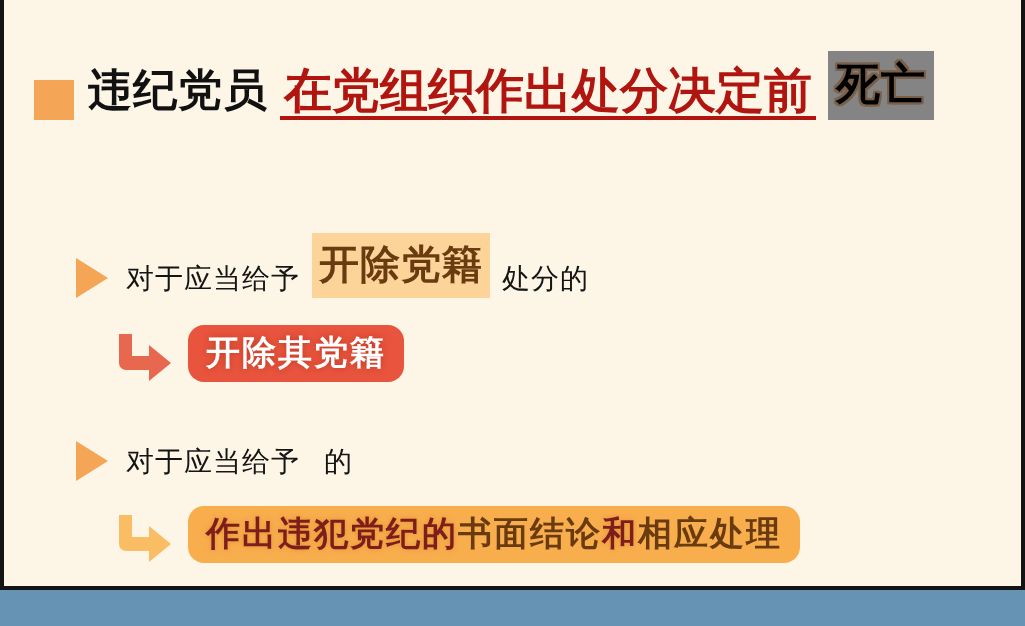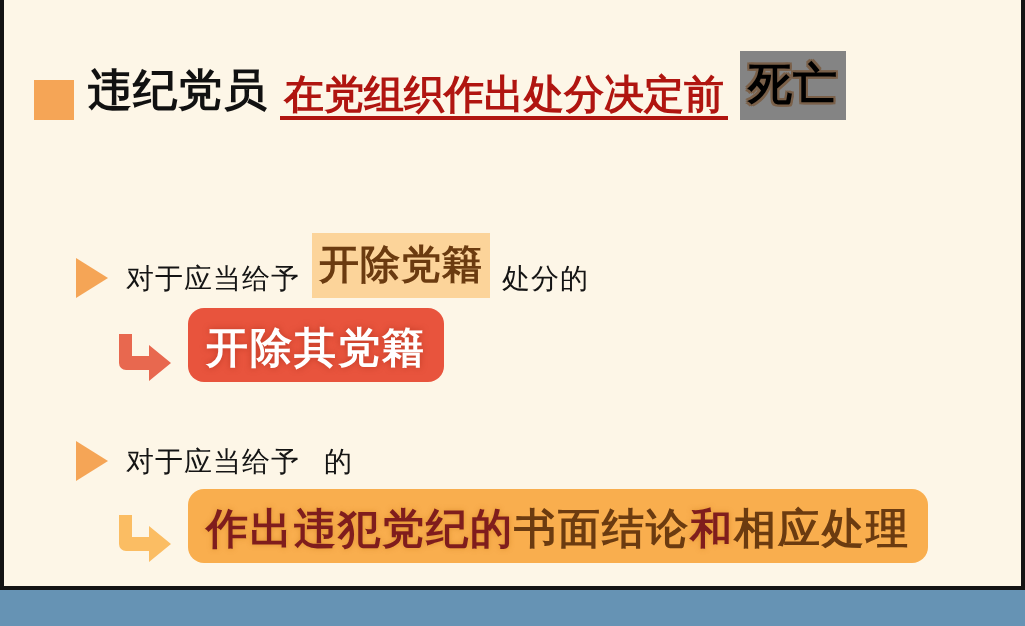--- a/index.html
+++ b/index.html
@@ -55,21 +55,21 @@
     margin-right: 14px;
     flex: 0 0 auto;
   }
   .plain {
     font-size: 44px;
     font-weight: 700;
     color: #111111;
     letter-spacing: 1px;
   }
   .red-ul {
-    font-size: 40px;
+    font-size: 48px;
     font-weight: 900;
     color: #b01510;
     letter-spacing: 0px;
     border-bottom: 4px solid #b01510;
     padding: 0 4px 2px 4px;
     line-height: 1.0;
   }
   .gray-hl {
     font-size: 44px;
     font-weight: 900;
@@ -115,22 +115,22 @@
   }
 
   
   #line4 { left: 112px; top: 320px; height: 62px; }
   #line6 { left: 112px; top: 497px; height: 66px; }
 
   .hook-arrow { flex: 0 0 auto; margin-right: 14px; display: block; }
 
   .pill {
     border-radius: 16px;
-    padding: 16px 18px 10px 18px;
-    font-size: 42px;
+    padding: 8px 18px 10px 18px;
+    font-size: 34px;
     font-weight: 900;
     letter-spacing: 2px;
     line-height: 1.15;
     margin-top: 28px;
   }
   .pill-red {
     background: #e8543d;
     color: #ffffff;
     text-shadow: 0 0 6px rgba(160,40,20,.55);
   }

